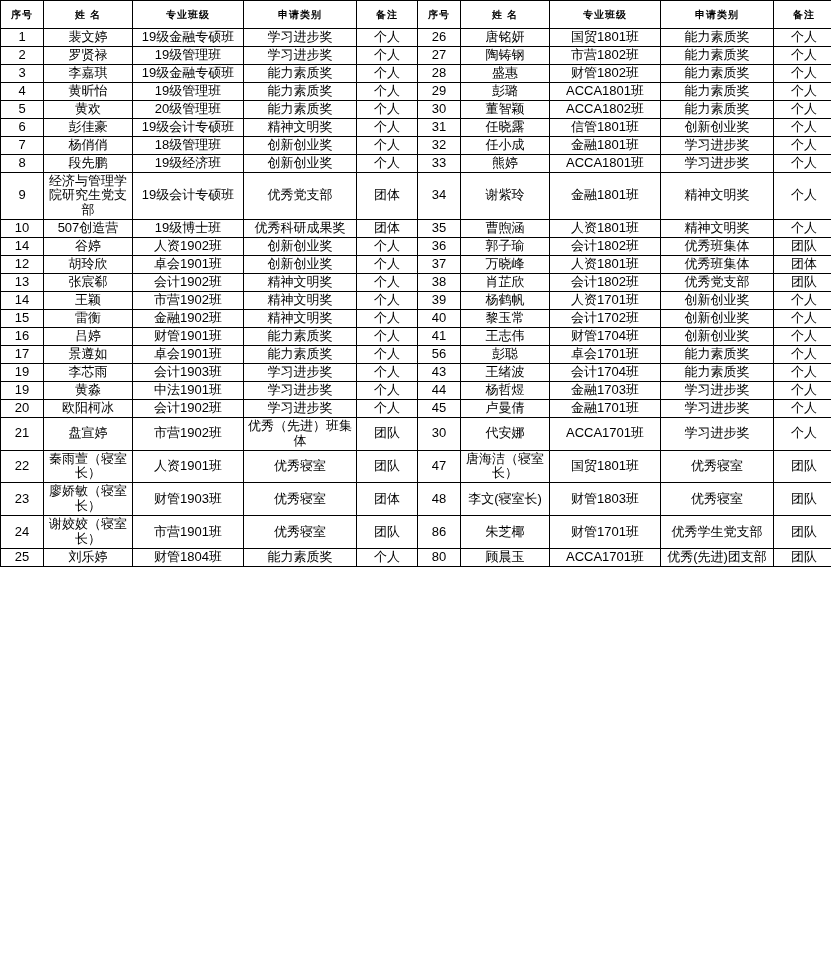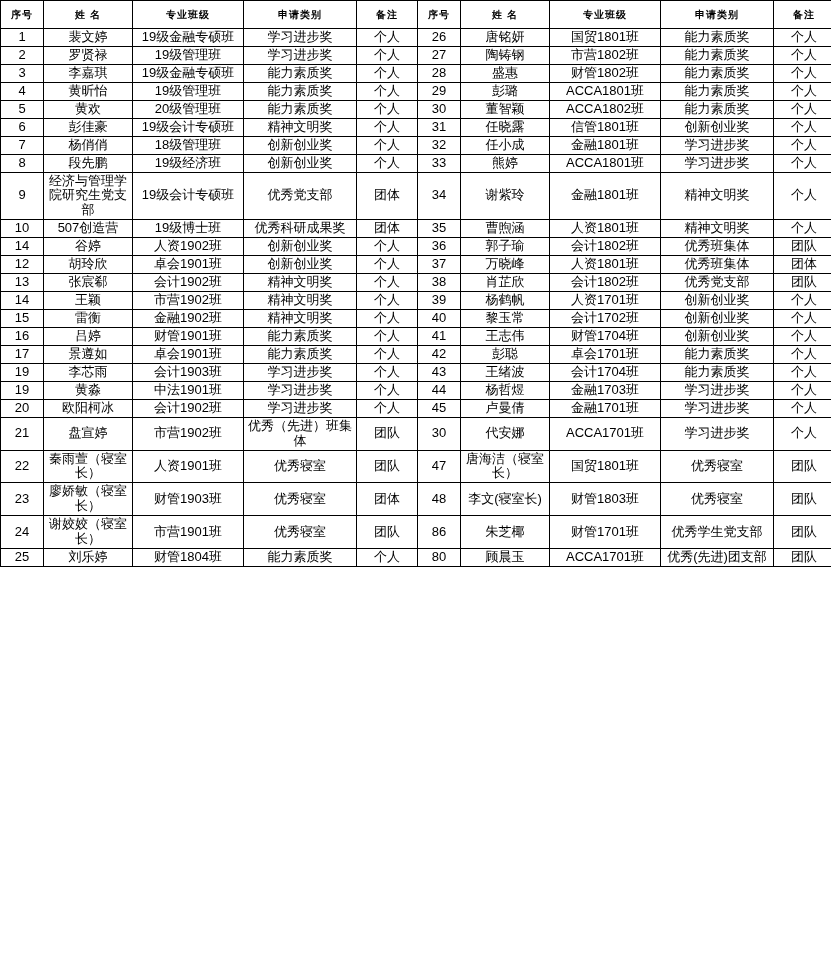--- a/index.html
+++ b/index.html
@@ -252,21 +252,21 @@
         <td class="c-class">财管1704班</td>
         <td class="c-type">创新创业奖</td>
         <td class="c-note">个人</td>
       </tr>
       <tr>
         <td class="c-seq">17</td>
         <td class="c-name">景遵如</td>
         <td class="c-class">卓会1901班</td>
         <td class="c-type">能力素质奖</td>
         <td class="c-note">个人</td>
-        <td class="c-seq">42</td>
+        <td class="c-seq">56</td>
         <td class="c-name">彭聪</td>
         <td class="c-class">卓会1701班</td>
         <td class="c-type">能力素质奖</td>
         <td class="c-note">个人</td>
       </tr>
       <tr>
         <td class="c-seq">19</td>
         <td class="c-name">李芯雨</td>
         <td class="c-class">会计1903班</td>
         <td class="c-type">学习进步奖</td>

